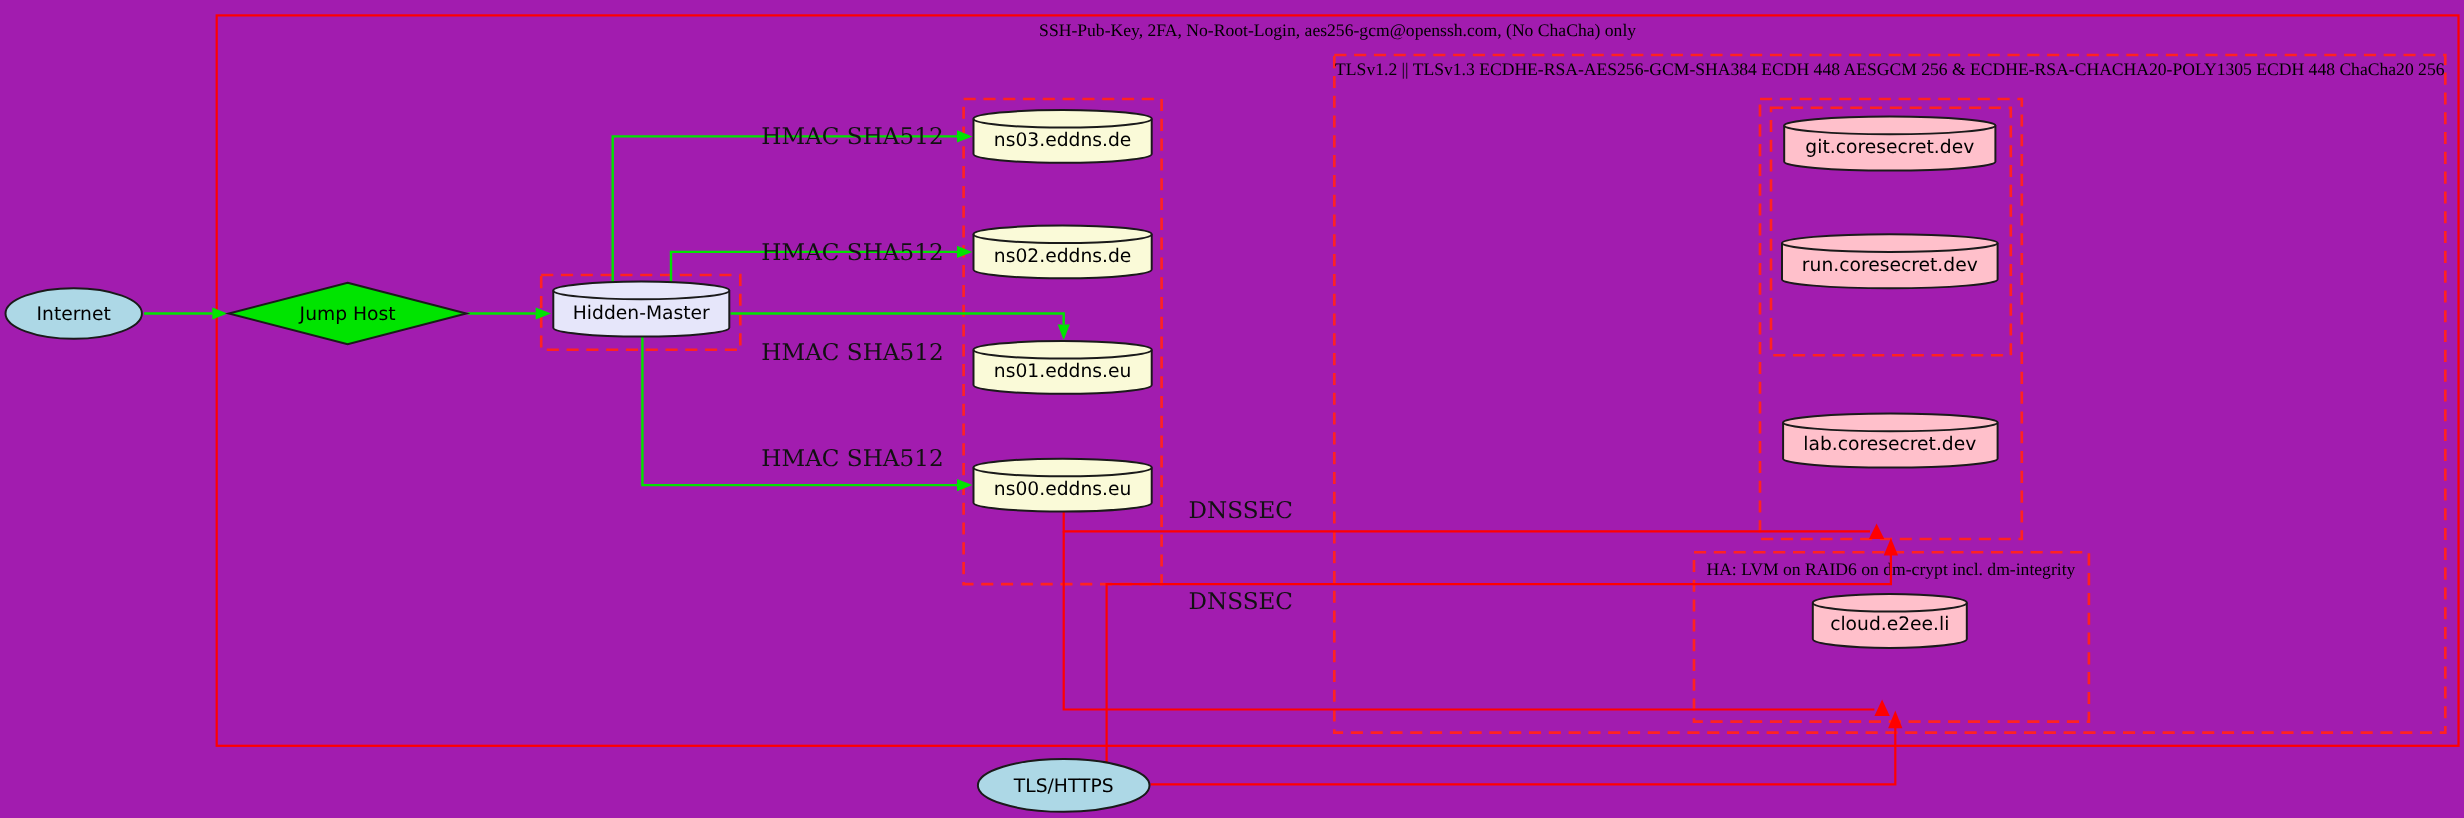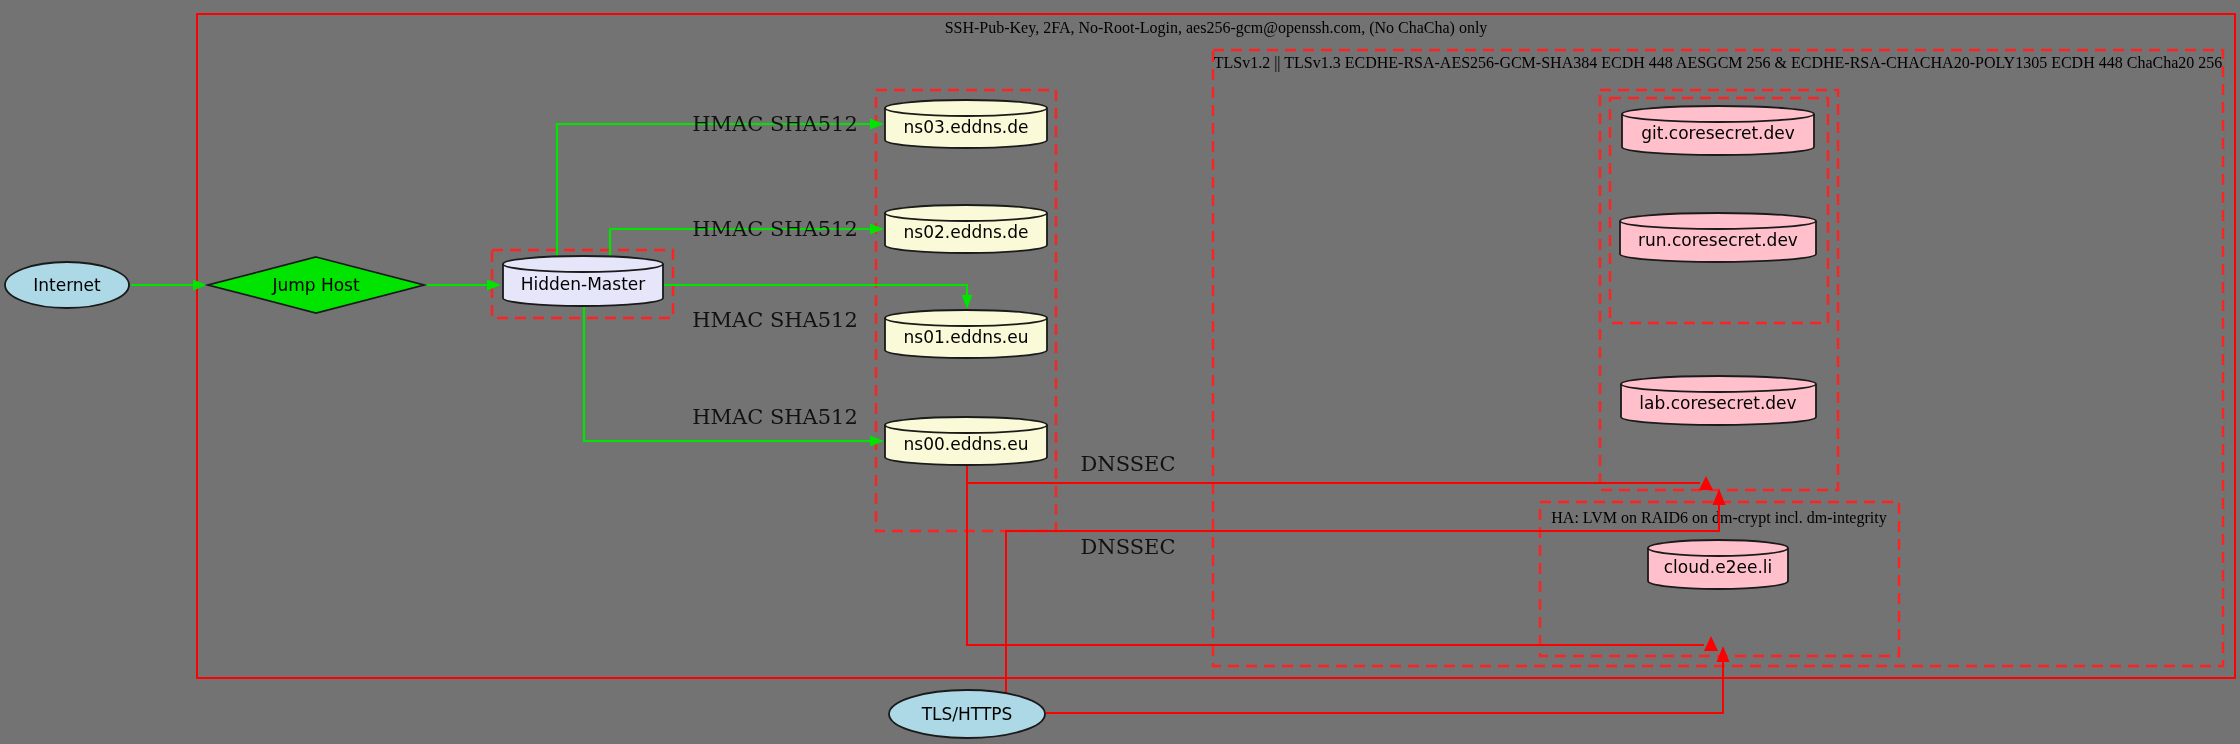--- a/index.html
+++ b/index.html
@@ -1,16 +1,16 @@
 <!DOCTYPE html>
 <html><head>
 <meta charset="utf-8">
 <style>
   html,body{margin:0;padding:0;background:#ffffff;}
-  .stage{position:relative;width:2240px;height:744px;background:#737373;overflow:hidden;}
+  .stage{position:relative;width:2240px;height:744px;background:#a21caf;overflow:hidden;}
   svg{display:block;}
   text{fill:#000000;}
   .node-label{font-family:"DejaVu Sans",sans-serif;font-size:17px;}
   .edge-label{font-family:"DejaVu Serif",serif;font-size:21px;fill:#111111;}
   .cluster-label{font-family:"Liberation Serif",serif;font-size:16px;}
   .cluster-solid{fill:none;stroke:#ff0000;stroke-width:2;}
   .cluster-dashed{fill:none;stroke:#ff2222;stroke-width:2.4;stroke-dasharray:11 7;}
   .edge-green{fill:none;stroke:#00e400;stroke-width:2.2;}
   .edge-red{fill:none;stroke:#ff0000;stroke-width:2;}
   .head-green{fill:#00e400;stroke:none;}

